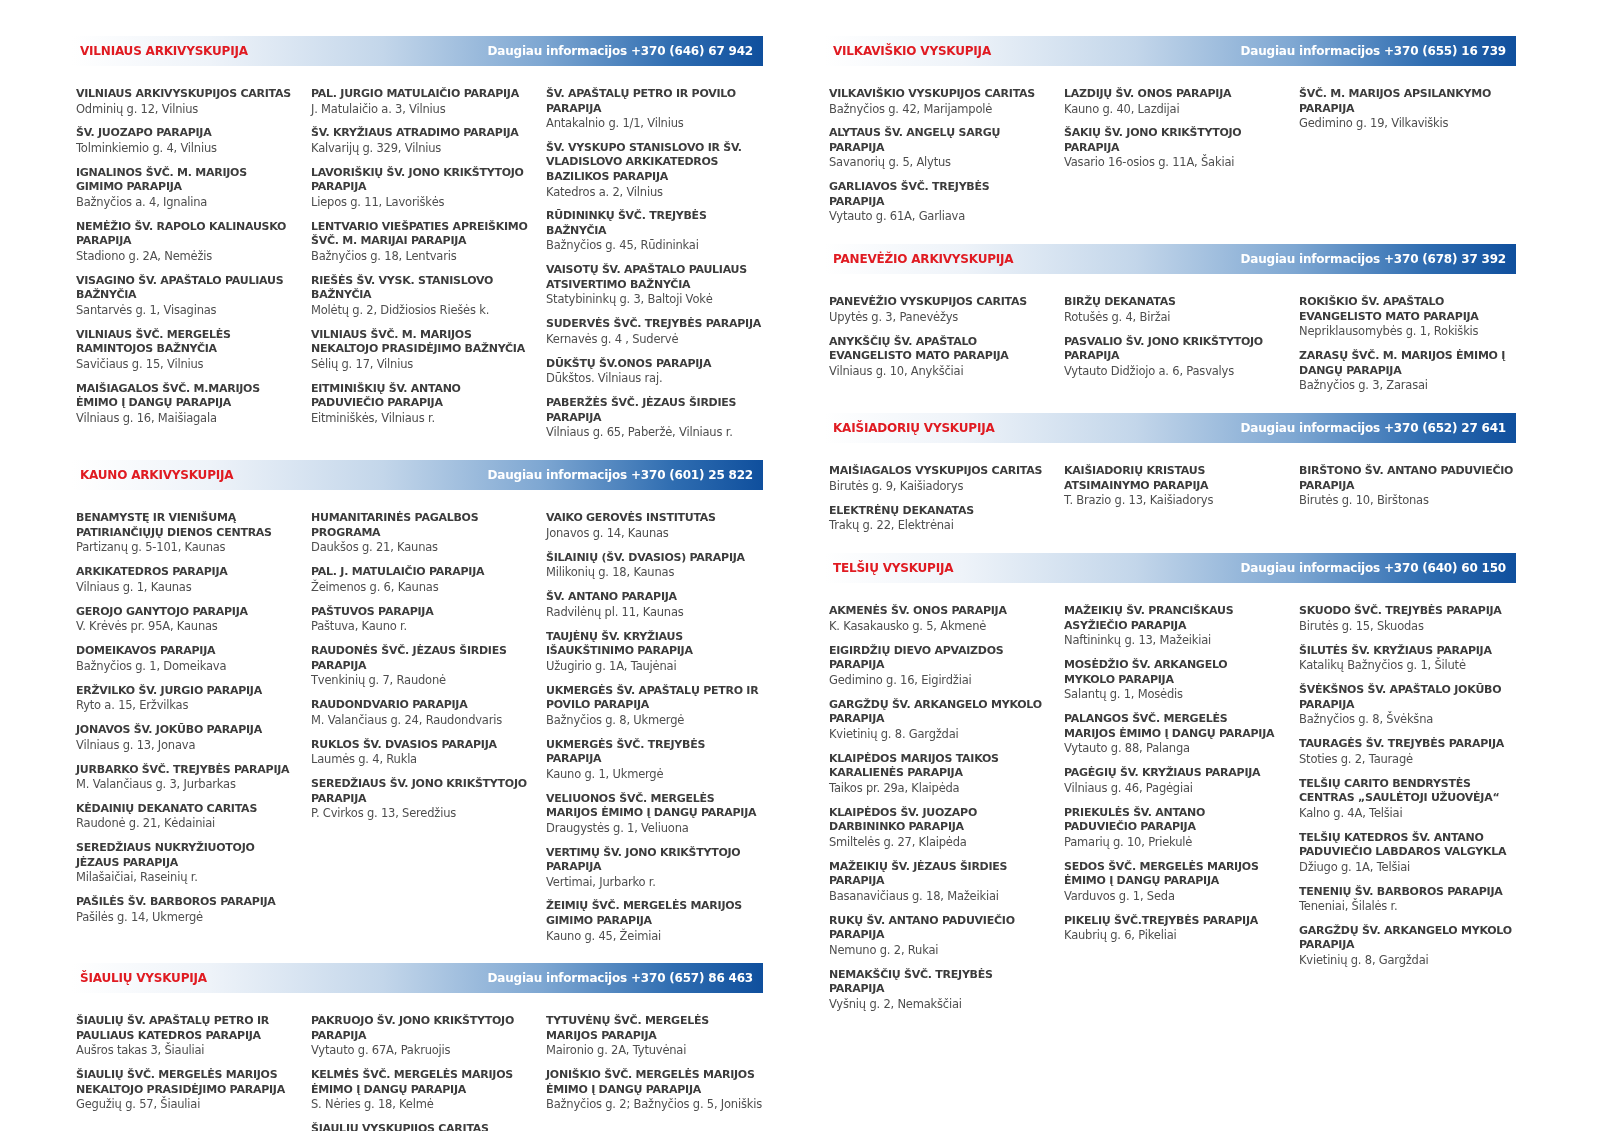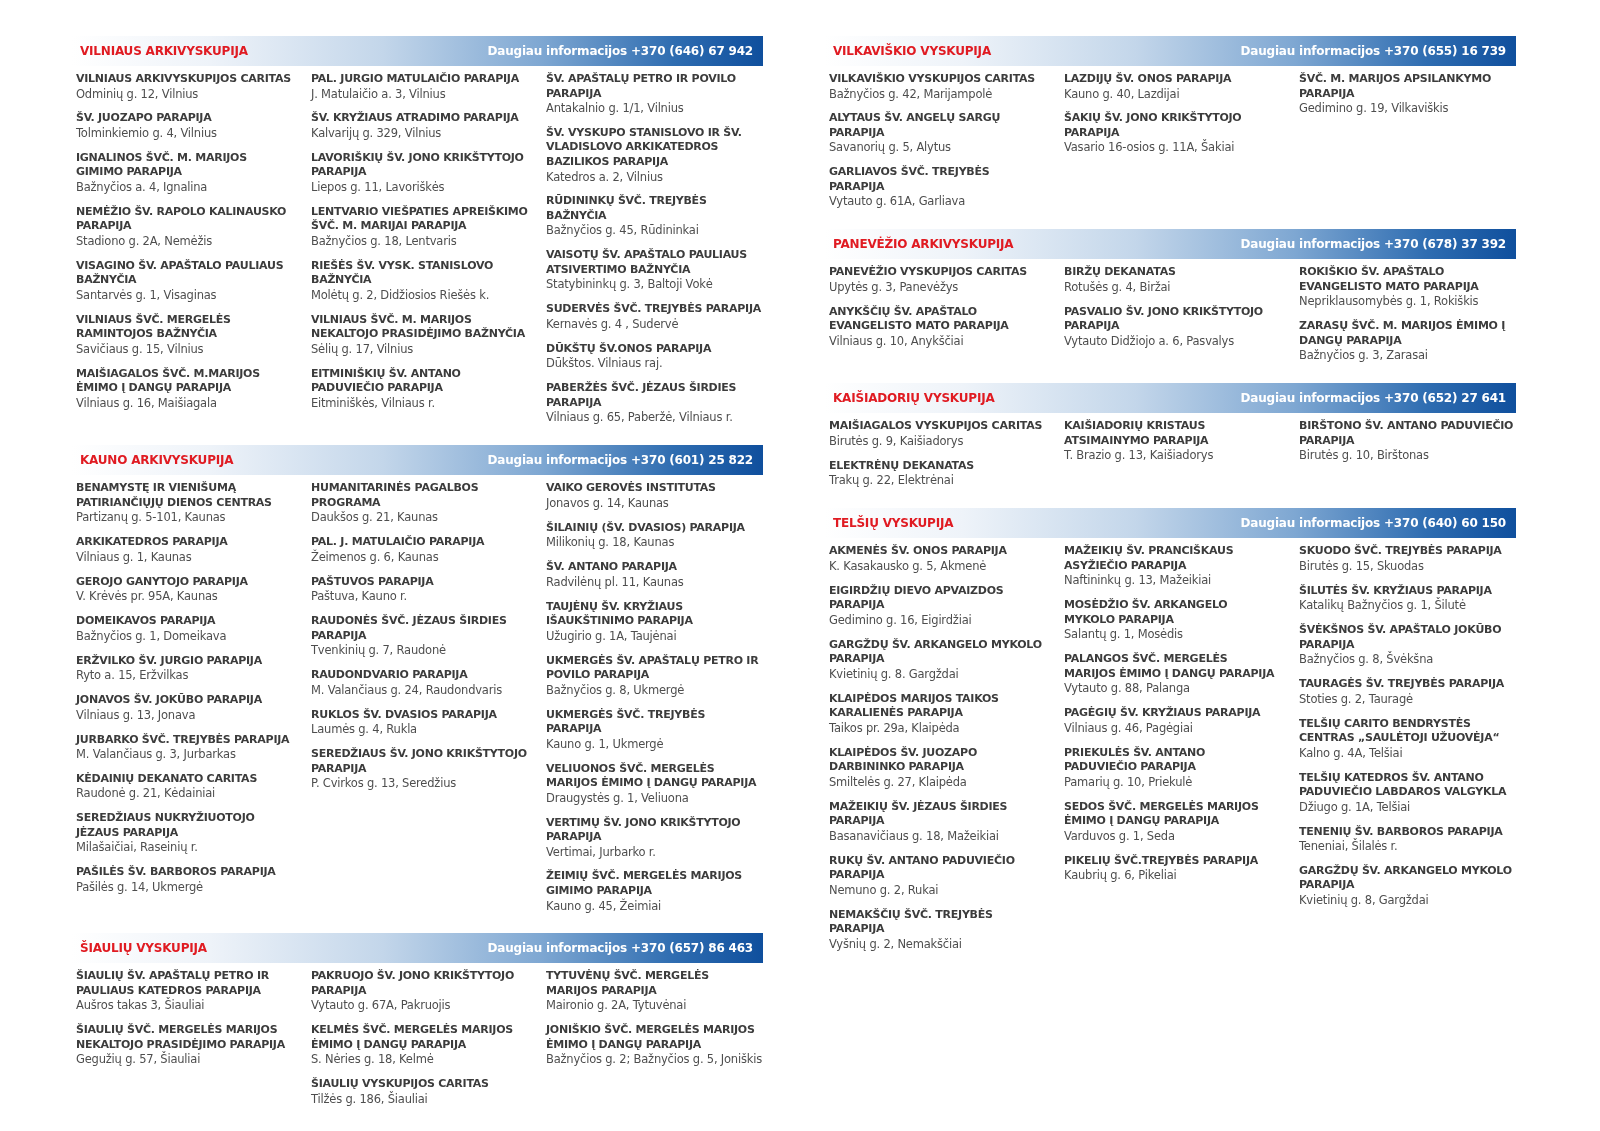--- a/index.html
+++ b/index.html
@@ -15,21 +15,21 @@
     height:30px;display:flex;align-items:center;justify-content:space-between;
     padding:0 10px 0 8px;
     background:linear-gradient(90deg,#ffffff 0%,#eef3f9 20%,#c3d6ea 45%,#7ea7d2 68%,#2f6db1 87%,#0f4f9d 100%);
   }
   .section-title{
     color:#e01b22;font-weight:bold;font-size:12px;letter-spacing:-0.2px;white-space:nowrap;
   }
   .section-info{
     color:#ffffff;font-weight:bold;font-size:12px;letter-spacing:-0.2px;white-space:nowrap;
   }
-  .columns{display:flex;gap:18px;padding:6px 0 0 4px;}
+  .columns{display:flex;gap:18px;padding:21px 0 0 4px;}
   .col{flex:1 1 0;min-width:0;}
   .entry{margin-bottom:10px;}
   .entry-name{
     font-weight:bold;color:#3c3c3c;font-size:11px;line-height:1.32;letter-spacing:-0.25px;
   }
   .entry-addr{
     color:#4e4e4e;font-size:11.5px;line-height:1.3;letter-spacing:-0.2px;
   }
 </style>
 </head>

